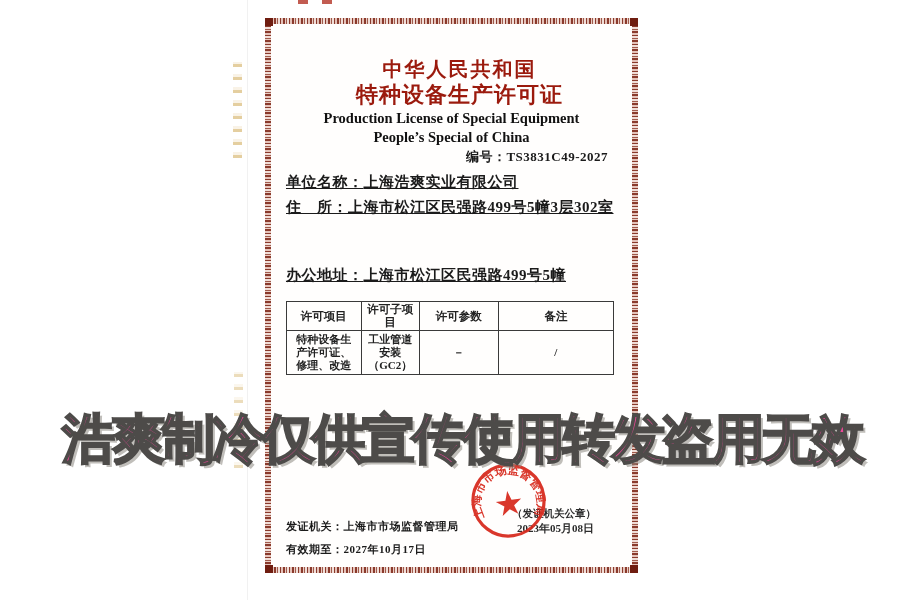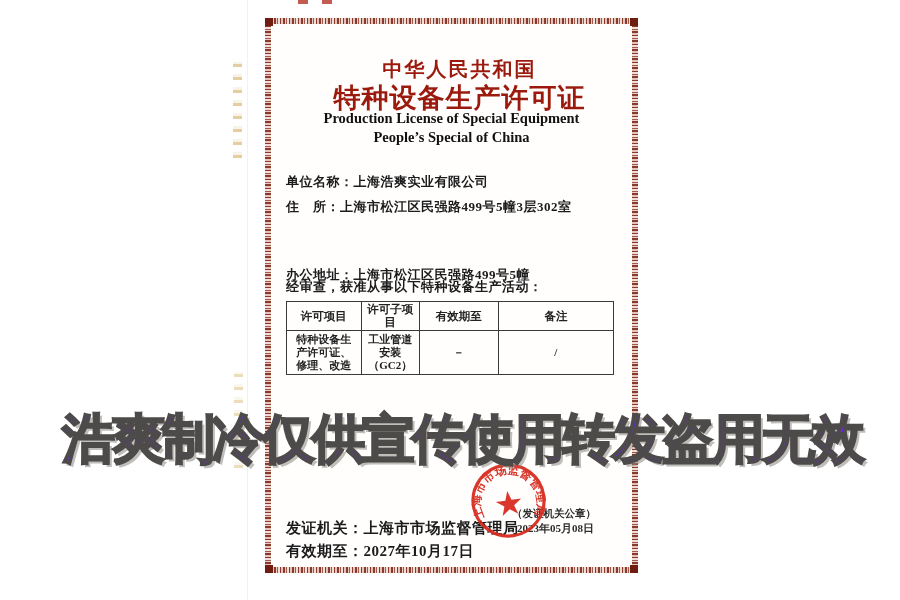--- a/index.html
+++ b/index.html
@@ -39,64 +39,64 @@
       #f0ded8 4px 6px, #8a3a2c 6px 7px, #e4c3ba 7px 9px); }
   .b-top{top:0;} .b-bot{bottom:0;} .b-left{left:0;} .b-right{right:0;}
   .b-c { position:absolute; width:8px; height:8px; background:#6f1d10; }
   .c-tl{left:0;top:0;} .c-tr{right:0;top:0;} .c-bl{left:0;bottom:0;} .c-br{right:0;bottom:0;}
 
   
   .t-cn { position:absolute; left:8px; width:100%; text-align:center;
     font-family:"Liberation Sans","DejaVu Sans",sans-serif;
     font-weight:bold; color:#9b1a0d; }
   .t-cn1 { top:38px; font-size:20px; letter-spacing:2px; }
-  .t-cn2 { top:62px; font-size:27px; letter-spacing:1px; }
+  .t-cn2 { top:62px; font-size:22px; letter-spacing:1px; }
   .t-en { position:absolute; left:0; width:100%; text-align:center;
     font-weight:bold; font-size:14.5px; color:#111; }
   .t-en1 { top:92px; } .t-en2 { top:111px; }
 
   .license-no { position:absolute; top:130px; right:30px;
     font-size:13px; font-weight:bold; letter-spacing:.5px; }
   .license-no .num { font-weight:bold; }
 
   
-  .field { position:absolute; left:21px; font-size:13px; font-weight:bold;
-    letter-spacing:.5px; white-space:nowrap; }
+  .field { position:absolute; left:21px; font-size:15px; font-weight:bold;
+    letter-spacing:.5px; white-space:nowrap;text-decoration:underline; }
   .f1{top:155px;} .f2{top:180px;} .f3{top:204px;margin-top:44px;}
   .approval { top:260px; }
 
   
   table.lic { position:absolute; left:21px; top:283px; width:328px;
     border-collapse:collapse; table-layout:fixed;
     font-size:11px; font-weight:bold; color:#222; }
   table.lic th, table.lic td { border:1.4px solid #3a3a3a; text-align:center;
     vertical-align:middle; padding:1px 4px; line-height:13px; }
   table.lic th { height:18px; font-size:11.5px; }
   table.lic td { height:44px; }
   .w1{width:72px;} .w2{width:56px;} .w3{width:76px;} .w4{width:111px;}
 
   
-  .foot { position:absolute; left:21px; font-size:15px; font-weight:bold;
+  .foot { position:absolute; left:21px; font-size:11px; font-weight:bold;
     letter-spacing:.5px; white-space:nowrap; }
   .foot1{top:501px;} .foot2{top:524px;}
 
   .seal-note { position:absolute; left:247px; top:489px; font-size:10.5px;
     font-weight:bold; color:#2c2c2c; white-space:nowrap; }
   .seal-date { position:absolute; left:252px; top:503px; font-size:11px;
     font-weight:bold; color:#2c2c2c; white-space:nowrap; }
 
   
   .stamp { position:absolute; left:205px; top:444px; width:77px; height:77px;
     z-index:5; opacity:.93; transform:rotate(-8deg); }
 
   
   .watermark { position:absolute; left:62px; top:404px; width:810px; z-index:10;
     font-family:"Liberation Sans","DejaVu Sans",sans-serif;
     font-size:53px; font-weight:900; letter-spacing:-3px; white-space:nowrap;
-    color:#6d28d9;
+    color:#ec4899;
     -webkit-text-stroke:2px #4d4b49;
     text-shadow:3px 3px 0 rgba(140,136,130,0.55); }
 </style>
 </head>
 <body>
 
 <div class="scan-line"></div>
 <div class="ghost-col ghost-a"></div>
 <div class="ghost-col ghost-b"></div>
 <div class="top-mark"></div>
@@ -110,33 +110,33 @@
   <div class="b-c c-tl"></div>
   <div class="b-c c-tr"></div>
   <div class="b-c c-bl"></div>
   <div class="b-c c-br"></div>
 
   <div class="t-cn t-cn1">中华人民共和国</div>
   <div class="t-cn t-cn2">特种设备生产许可证</div>
   <div class="t-en t-en1">Production License of Special Equipment</div>
   <div class="t-en t-en2">People’s Special of China</div>
 
+  <div class="license-no"><span>编号：</span><span class="num">TS3831C49-2027</span></div>
 
   <div class="field f1"><span>单位名称：</span><span>上海浩爽实业有限公司</span></div>
   <div class="field f2"><span>住　所：</span><span>上海市松江区民强路499号5幢3层302室</span></div>
   <div class="field f3"><span>办公地址：</span><span>上海市松江区民强路499号5幢</span></div>
 
-  <div class="field approval">经审查，获准从事以下特种设备生产活动：</div>
 
   <table class="lic">
     <thead>
       <tr>
         <th class="w1">许可项目</th>
         <th class="w2">许可子项目</th>
-        <th class="w3">有效期至</th>
+        <th class="w3">许可参数</th>
         <th class="w4">备注</th>
       </tr>
     </thead>
     <tbody>
       <tr>
         <td>特种设备生产许可证、修理、改造</td>
         <td>工业管道安装（GC2）</td>
         <td>－</td>
         <td>/</td>
       </tr>

